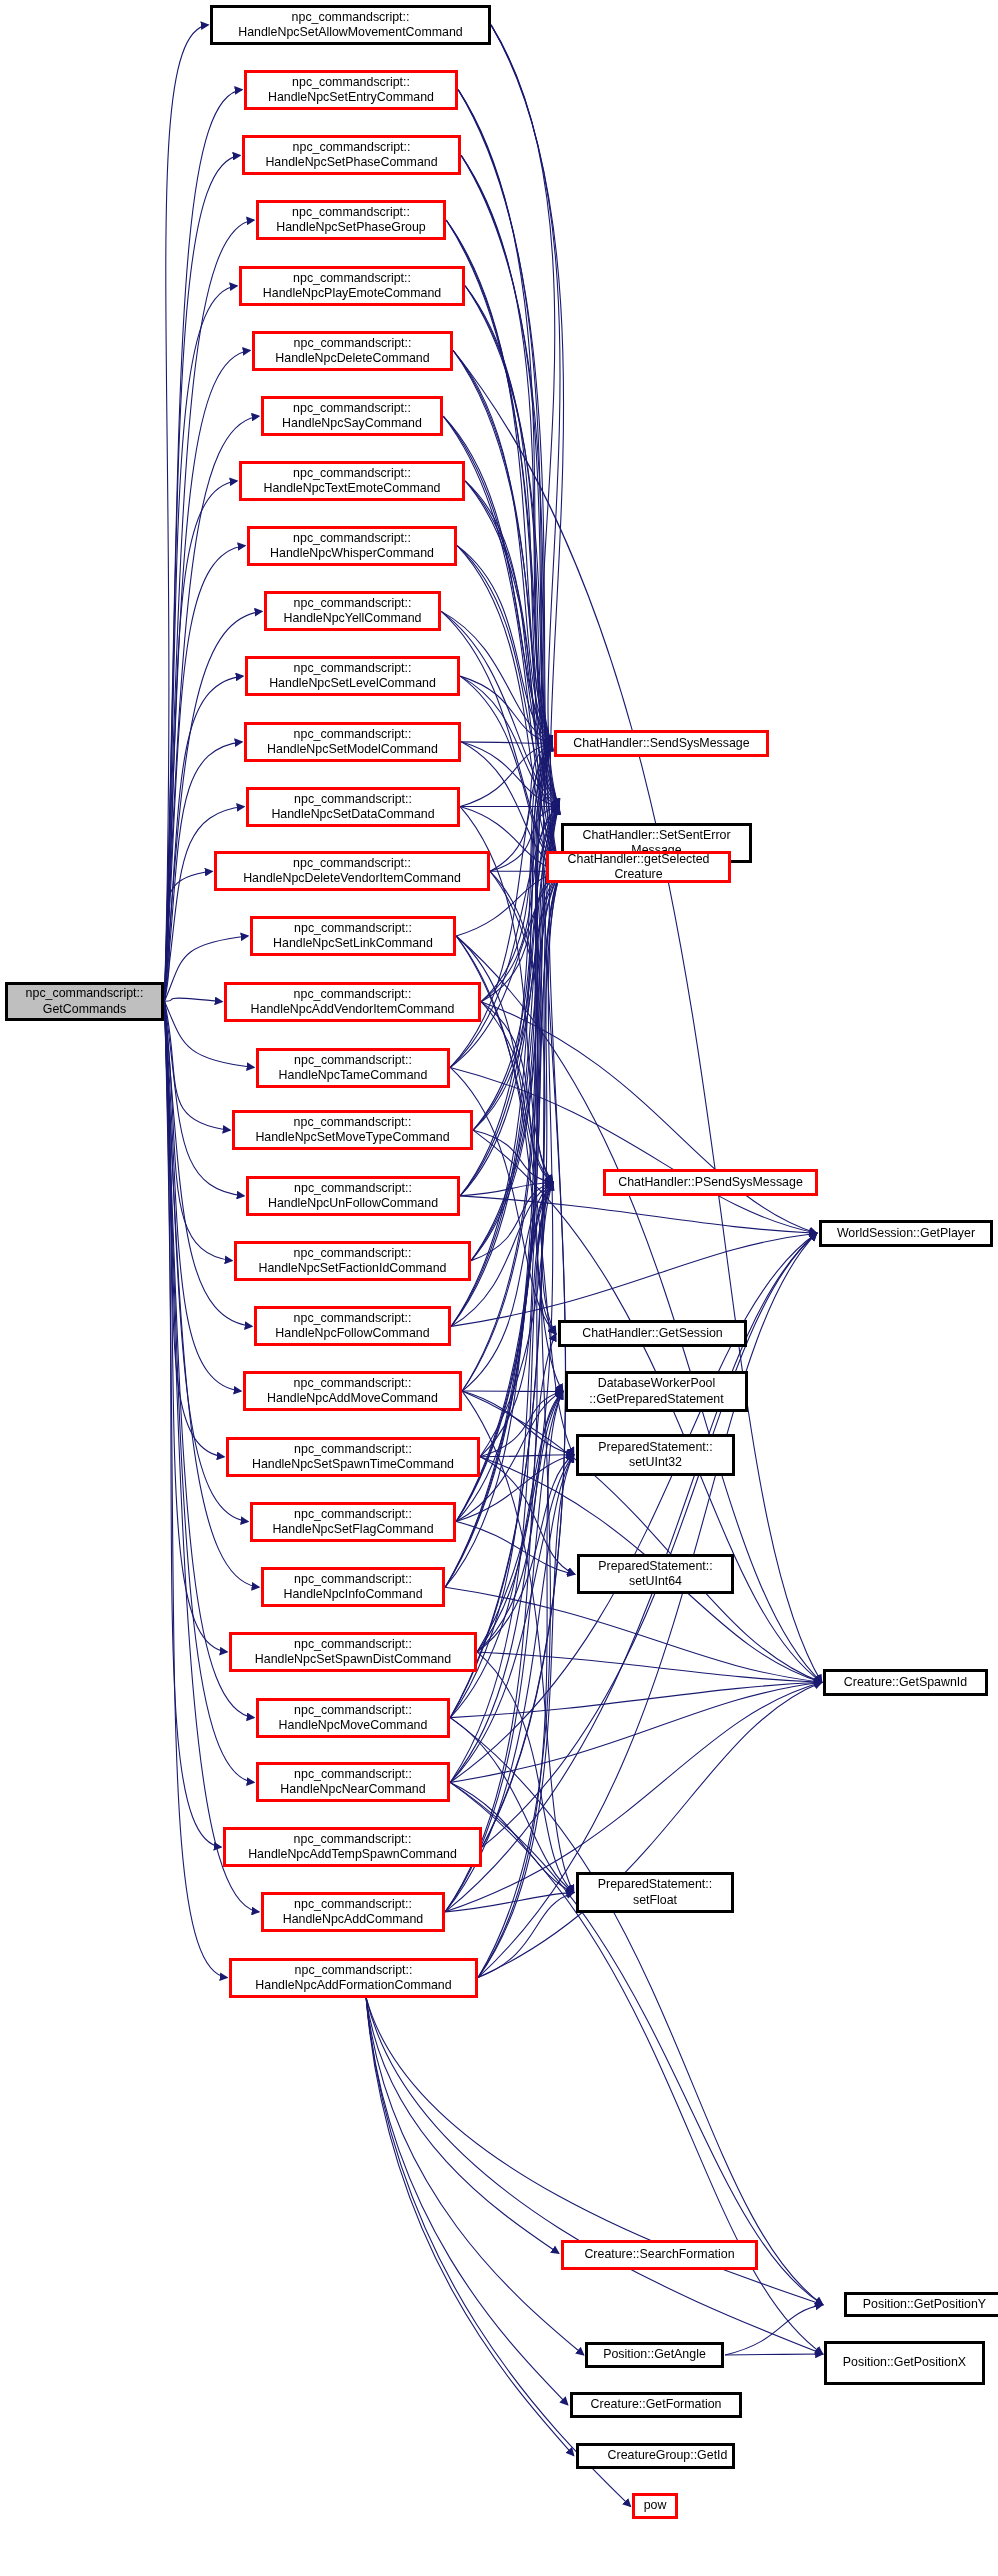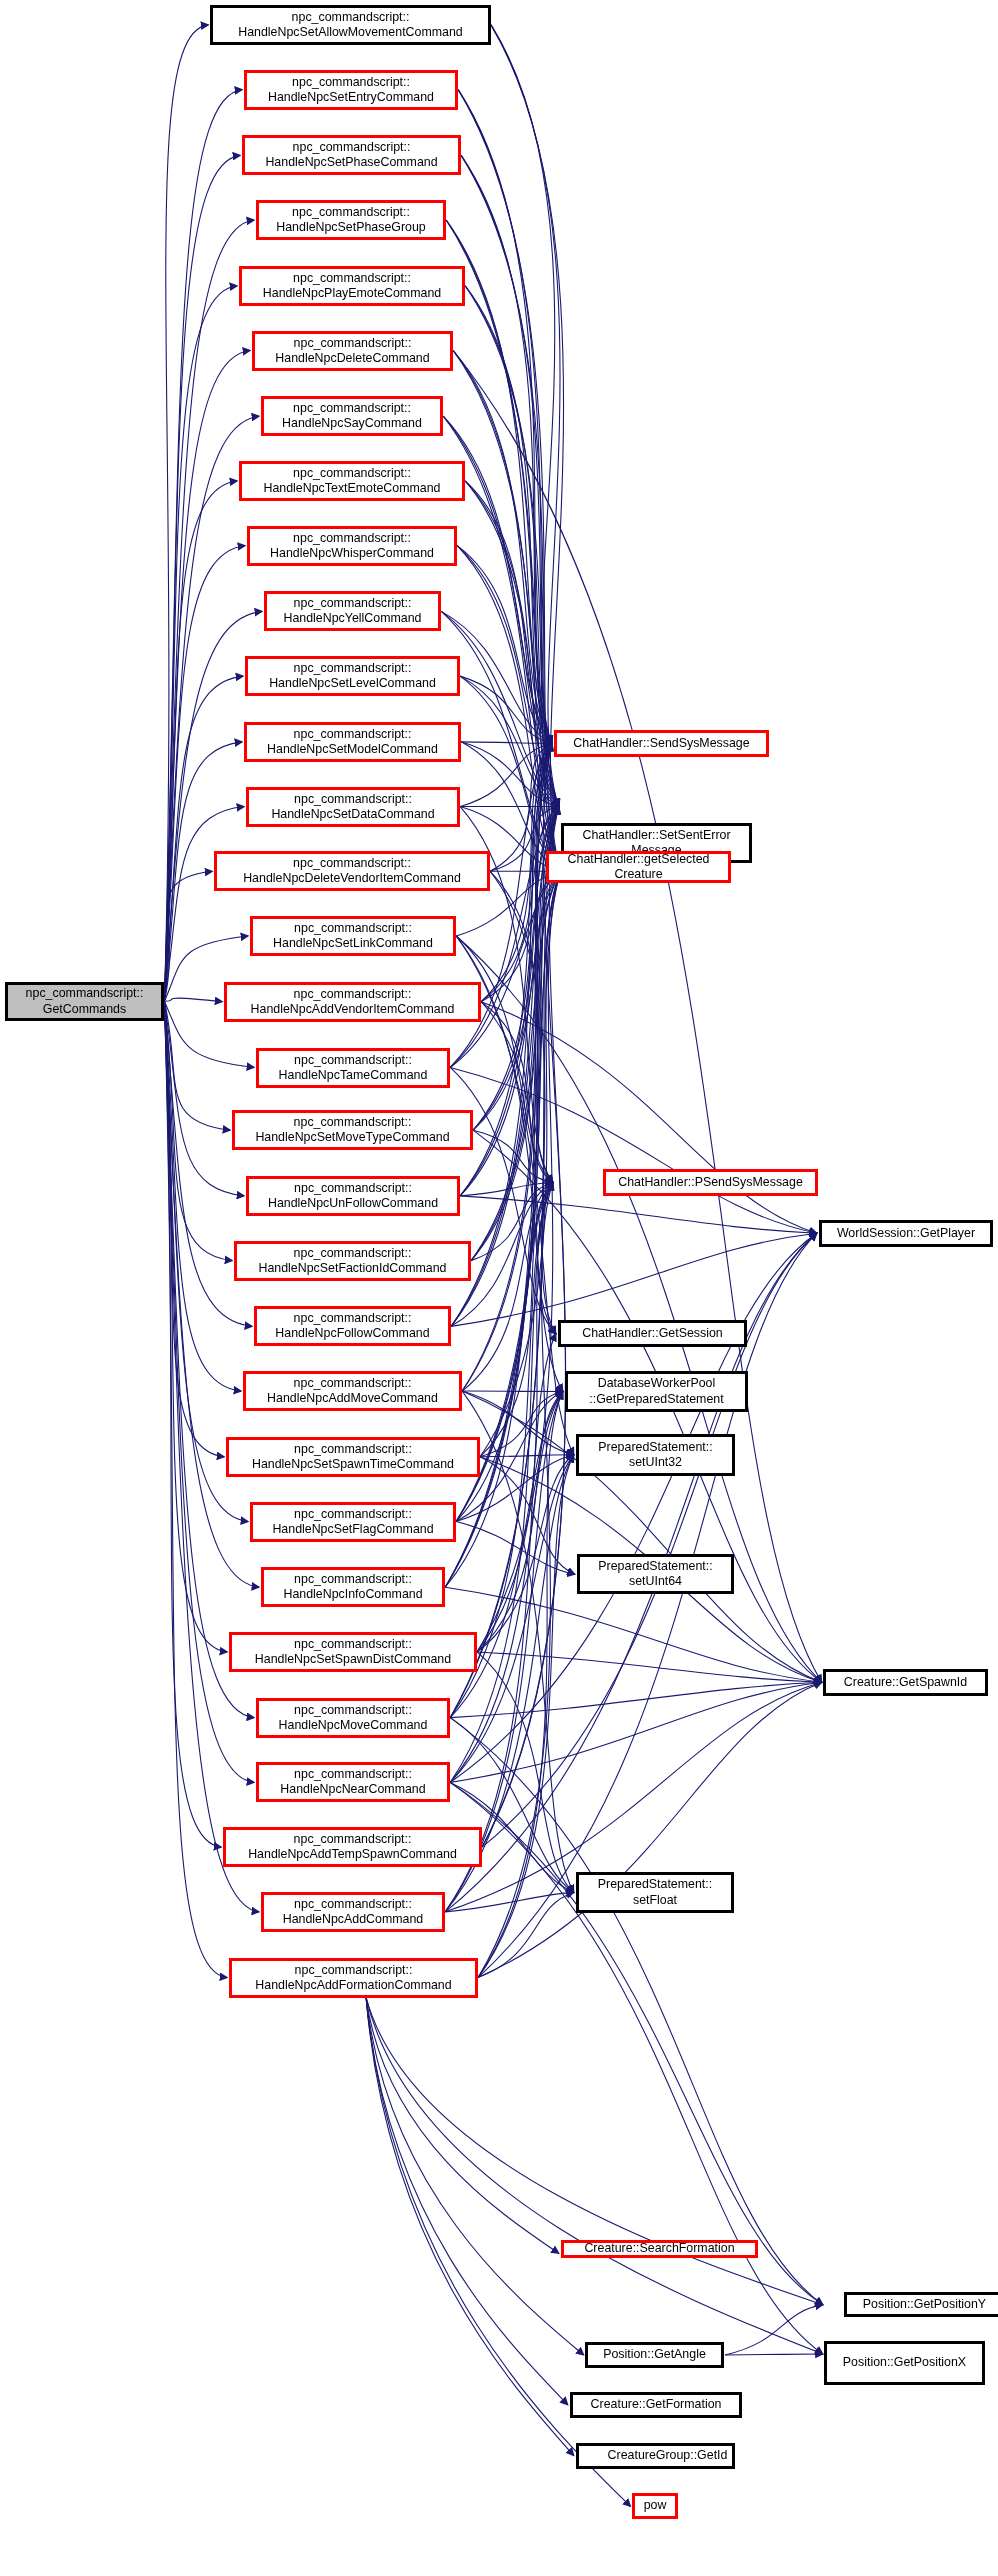--- a/index.html
+++ b/index.html
@@ -374,21 +374,21 @@
       <span>PreparedStatement::</span>
       <span>setUInt64</span>
     </div>
     <div class="node black" style="left: 823px; top: 1669px; width: 165px; height: 27px;">
       <span>Creature::GetSpawnId</span>
     </div>
     <div class="node black" style="left: 576px; top: 1872px; width: 158px; height: 41px;">
       <span>PreparedStatement::</span>
       <span>setFloat</span>
     </div>
-    <div class="node red" style="left: 561px; top: 2240px; width: 197px; height: 18px;">
+    <div class="node red" style="left: 561px; top: 2240px; width: 197px; height: 30px;">
       <span>Creature::SearchFormation</span>
     </div>
     <div class="node black" style="left: 844px; top: 2292px; width: 161px; height: 25px;">
       <span>Position::GetPositionY</span>
     </div>
     <div class="node black" style="left: 585px; top: 2342px; width: 139px; height: 26px;">
       <span>Position::GetAngle</span>
     </div>
     <div class="node black" style="left: 824px; top: 2341px; width: 161px; height: 44px;">
       <span>Position::GetPositionX</span>

